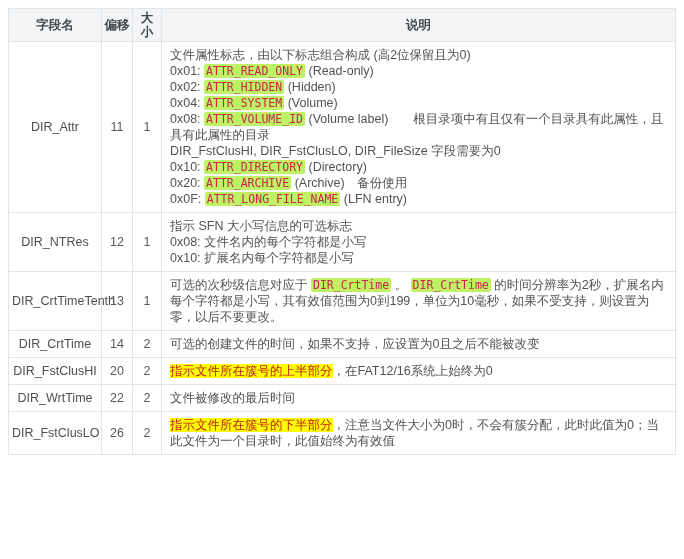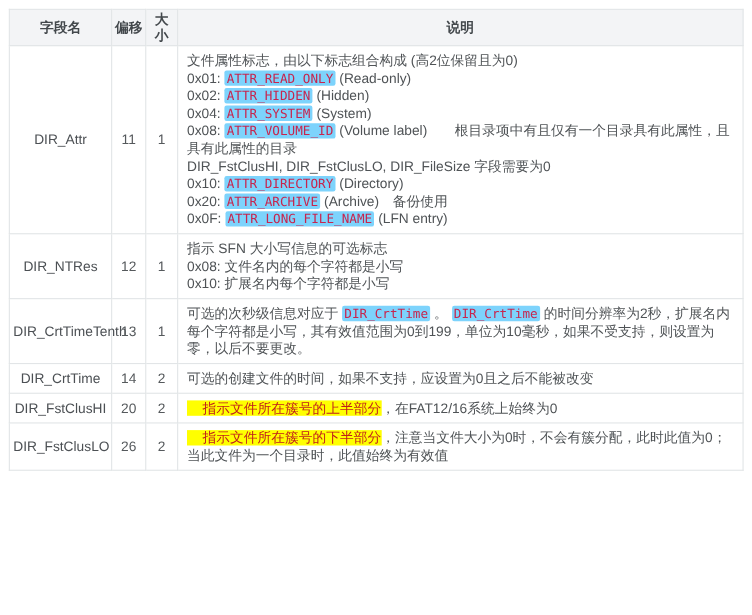--- a/index.html
+++ b/index.html
@@ -55,30 +55,29 @@
   td.cell-desc {
     text-align: left;
     padding: 5px 8px;
     line-height: 16px;
   }
   td.cell-desc .line {
     min-height: 16px;
   }
   span.code {
     color: #c7254e;
-    background: #7dd3fc;
+    background: #bef264;
     font-family: "DejaVu Sans Mono", "Liberation Mono", monospace;
     font-size: 11.5px;
     padding: 0 2px;
     border-radius: 2px;
   }
   span.hl {
     background: #ffff00;
     color: #bf1d1d;
-    padding-left: 14px;
   }
 </style>
 </head>
 <body>
 
 <div class="page">
   <table class="doc-table">
     <colgroup>
       <col class="c-field">
       <col class="c-off">
@@ -96,21 +95,21 @@
     <tbody>
 
   <tr>
     <td class="cell-field">DIR_Attr</td>
     <td class="cell-num">11</td>
     <td class="cell-num">1</td>
     <td class="cell-desc">
             <div class="line"><span>文件属性标志，由以下标志组合构成 (高2位保留且为0)</span></div>
             <div class="line"><span>0x01: </span><span class="code">ATTR_READ_ONLY</span><span> (Read-only)</span></div>
             <div class="line"><span>0x02: </span><span class="code">ATTR_HIDDEN</span><span> (Hidden)</span></div>
-            <div class="line"><span>0x04: </span><span class="code">ATTR_SYSTEM</span><span> (System)</span></div>
+            <div class="line"><span>0x04: </span><span class="code">ATTR_SYSTEM</span><span> (Volume)</span></div>
             <div class="line"><span>0x08: </span><span class="code">ATTR_VOLUME_ID</span><span> (Volume label)　　根目录项中有且仅有一个目录具有此属性，且具有此属性的目录</span></div>
             <div class="line"><span>DIR_FstClusHI, DIR_FstClusLO, DIR_FileSize 字段需要为0</span></div>
             <div class="line"><span>0x10: </span><span class="code">ATTR_DIRECTORY</span><span> (Directory)</span></div>
             <div class="line"><span>0x20: </span><span class="code">ATTR_ARCHIVE</span><span> (Archive)　备份使用</span></div>
             <div class="line"><span>0x0F: </span><span class="code">ATTR_LONG_FILE_NAME</span><span> (LFN entry)</span></div>
           </td>
   </tr>
 
   <tr>
     <td class="cell-field">DIR_NTRes</td>
@@ -145,20 +144,28 @@
 
   <tr>
     <td class="cell-field">DIR_FstClusHI</td>
     <td class="cell-num">20</td>
     <td class="cell-num">2</td>
     <td class="cell-desc">
             <div class="line"><span class="hl">指示文件所在簇号的上半部分</span><span>，在FAT12/16系统上始终为0</span></div>
           </td>
   </tr>
 
+  <tr>
+    <td class="cell-field">DIR_WrtTime</td>
+    <td class="cell-num">22</td>
+    <td class="cell-num">2</td>
+    <td class="cell-desc">
+            <div class="line"><span>文件被修改的最后时间</span></div>
+          </td>
+  </tr>
 
 
   <tr>
     <td class="cell-field">DIR_FstClusLO</td>
     <td class="cell-num">26</td>
     <td class="cell-num">2</td>
     <td class="cell-desc">
             <div class="line"><span class="hl">指示文件所在簇号的下半部分</span><span>，注意当文件大小为0时，不会有簇分配，此时此值为0；当此文件为一个目录时，此值始终为有效值</span></div>
           </td>
   </tr>

